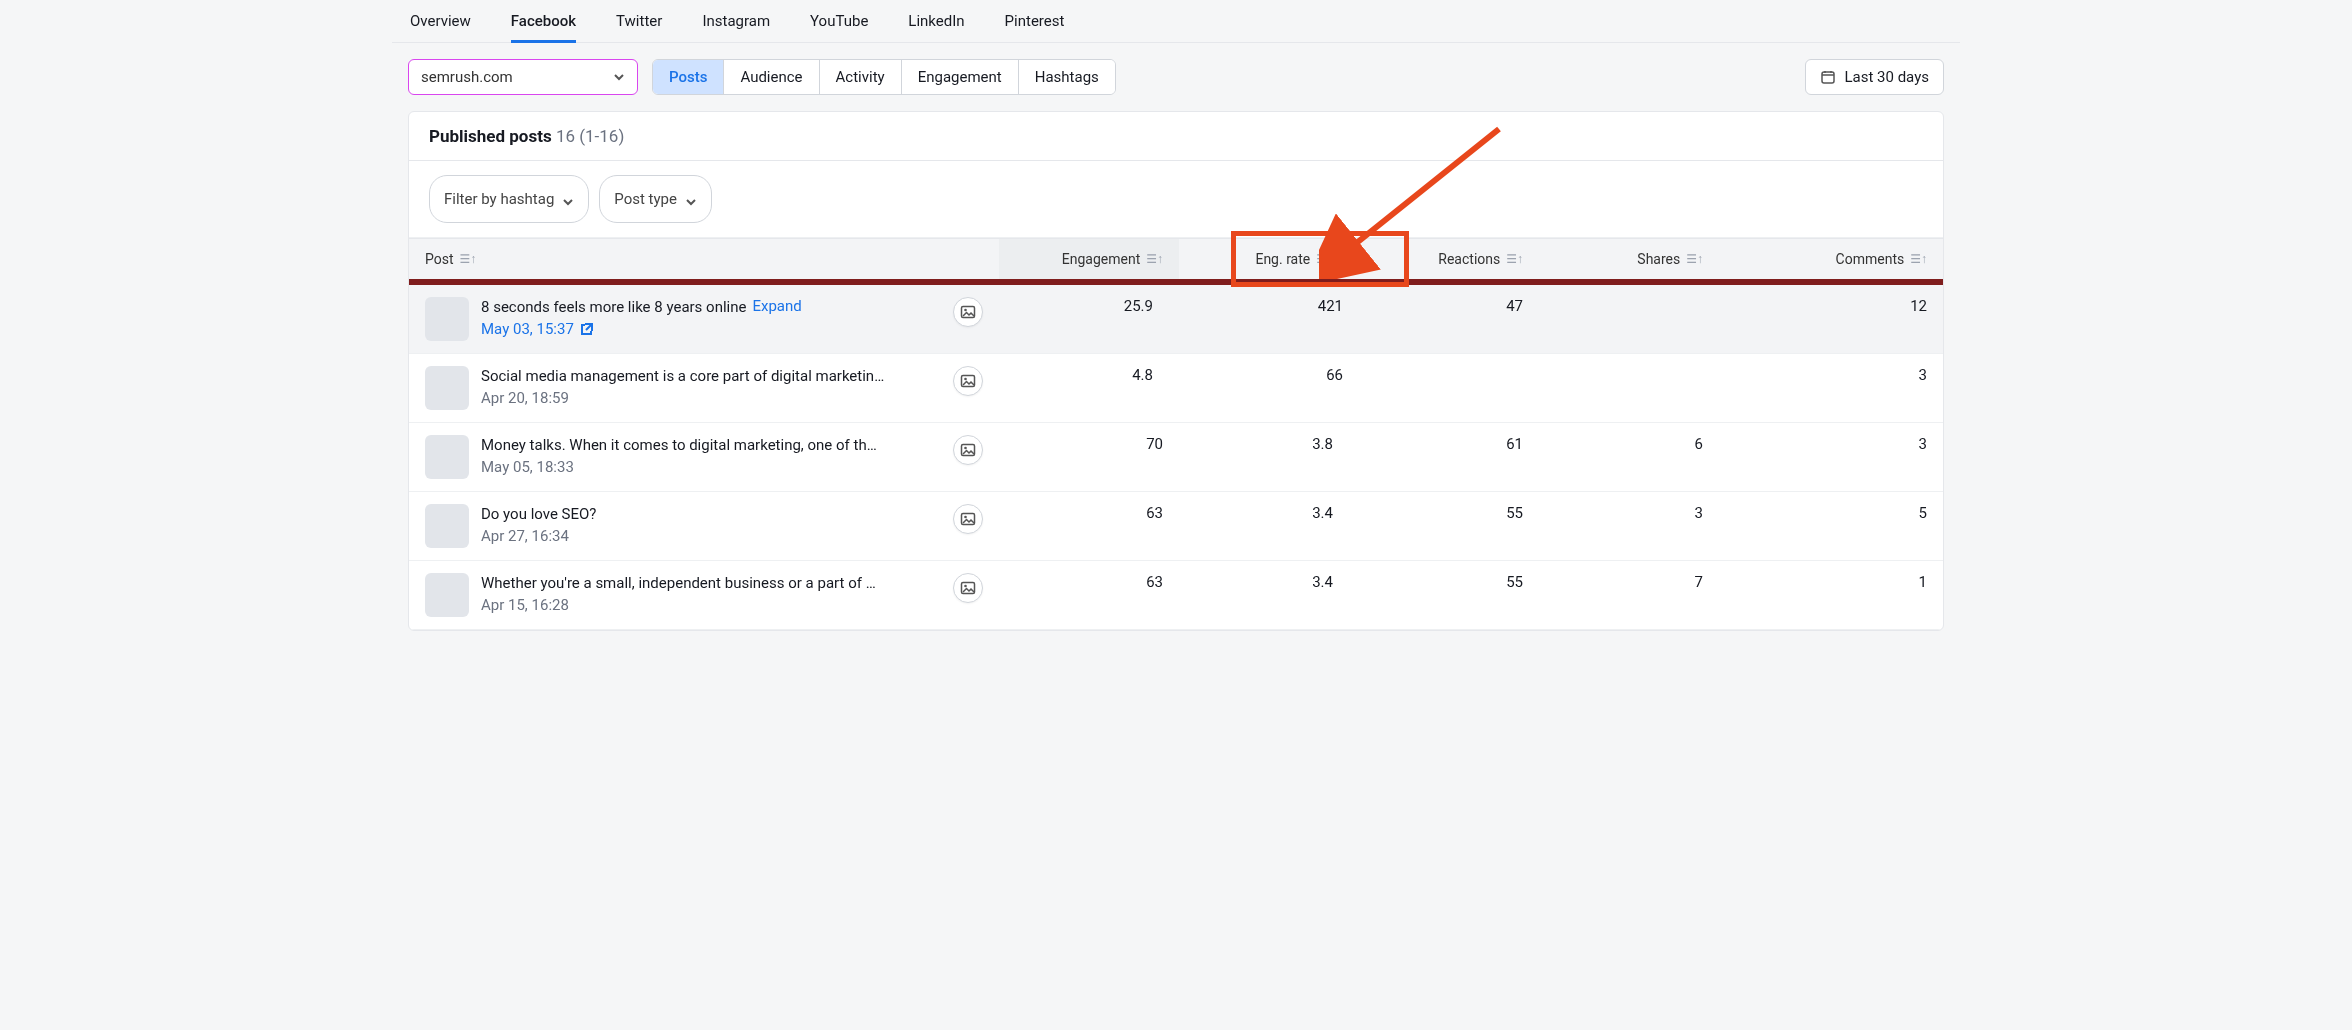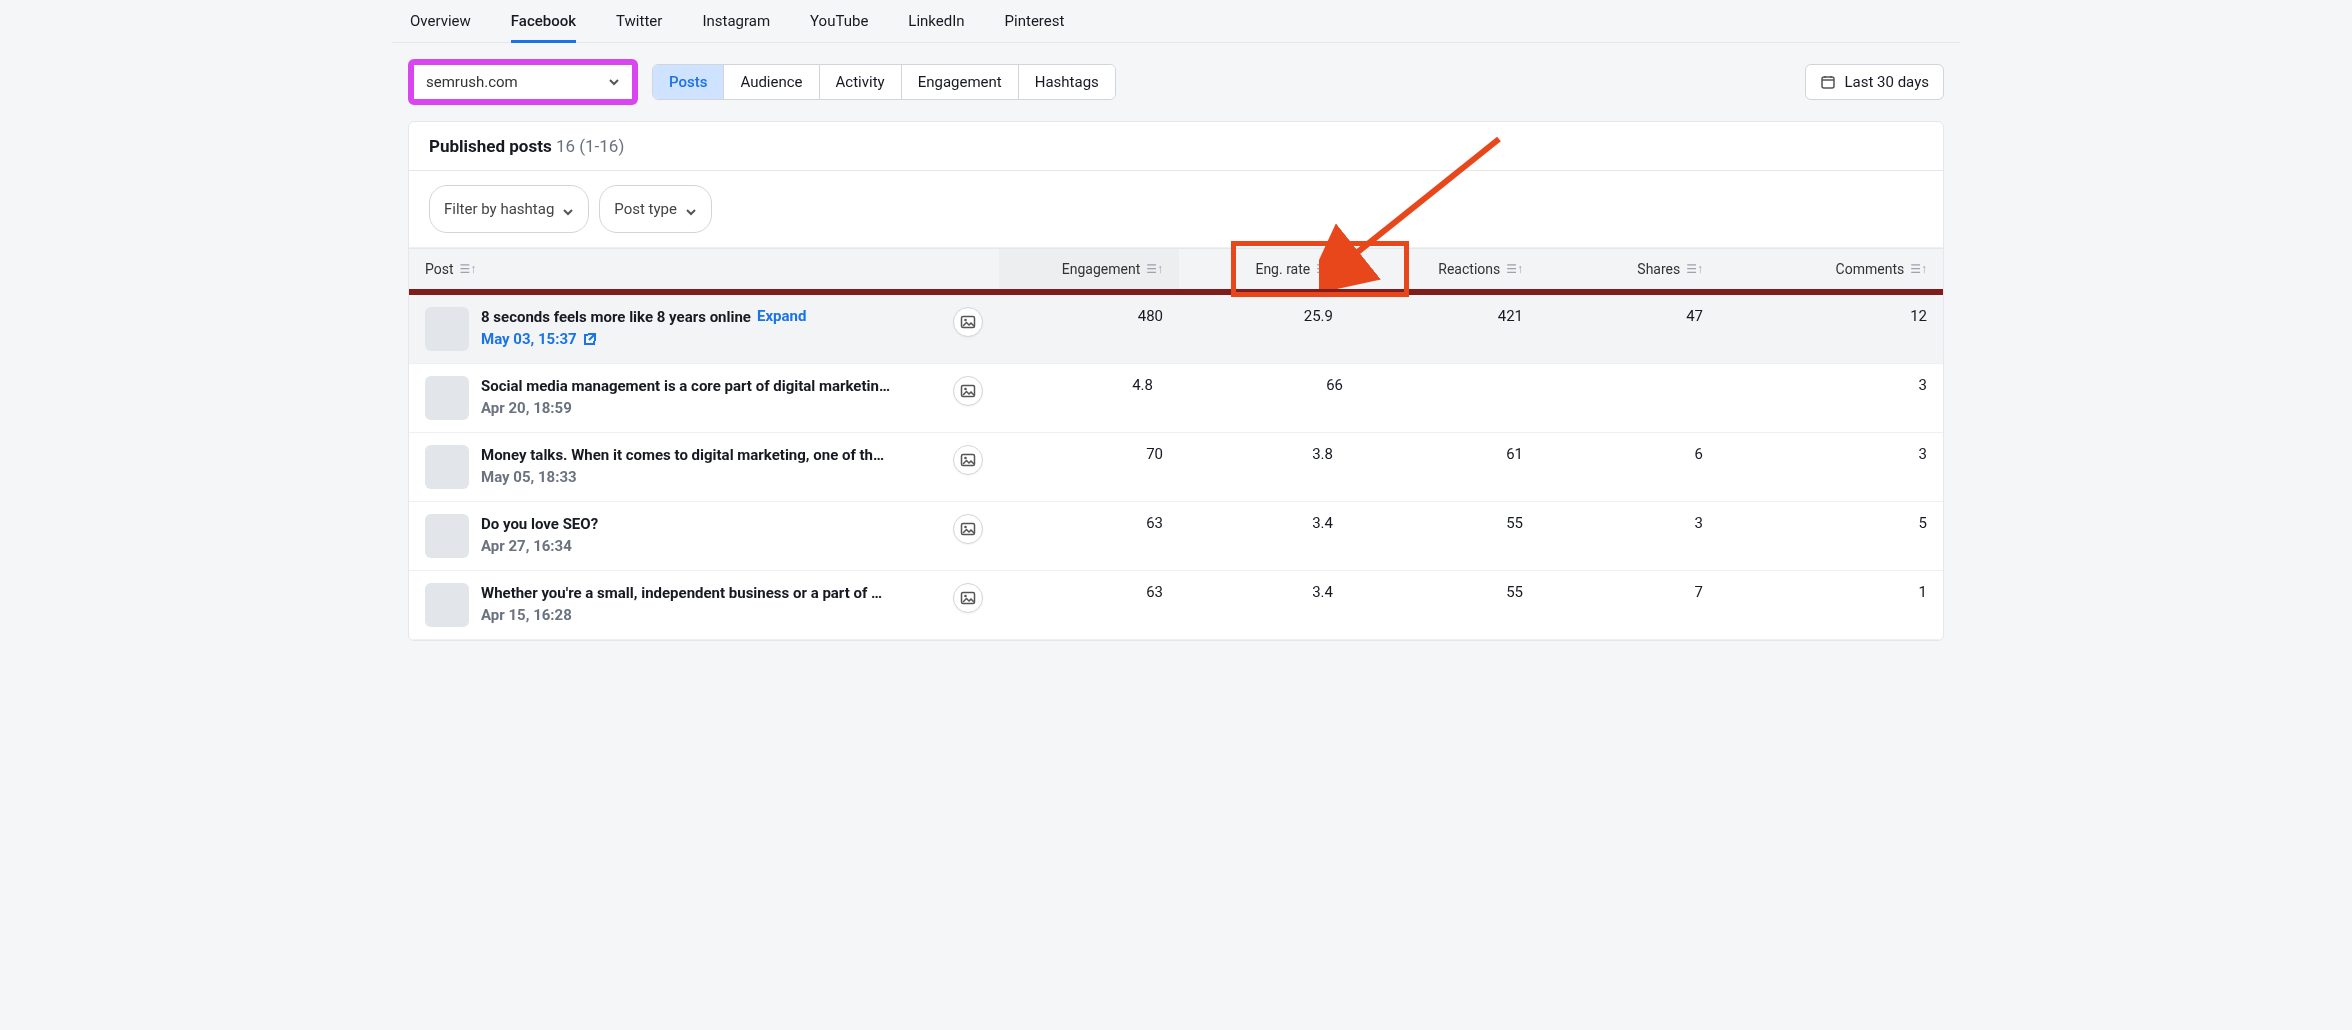--- a/index.html
+++ b/index.html
@@ -5,21 +5,21 @@
   * { box-sizing: border-box; margin: 0; padding: 0; font-family: -apple-system, BlinkMacSystemFont, "Segoe UI", Roboto, Helvetica, Arial, sans-serif; }
   body { background: #f5f6f7; color: #171a22; font-size: 14px; }
   .page { width: 1568px; margin: 0 auto; }
 
   .tabs-bar { display: flex; gap: 40px; padding: 0 18px; border-bottom: 1px solid #e5e7eb; background: #f5f6f7; }
   .tab-item { padding: 12px 0; font-size: 15px; color: #171a22; cursor: pointer; position: relative; }
   .tab-item.active { color: #171a22; font-weight: 500; }
   .tab-item.active::after { content: ""; position: absolute; left: 0; right: 0; bottom: -1px; height: 3px; background: #1a73e8; }
 
   .controls-row { display: flex; align-items: center; padding: 16px; gap: 14px; }
-  .domain-dd { display: flex; align-items: center; background: #fff; border: 6px solid #d946ef; border-radius: 6px; padding: 8px 12px; min-width: 230px; justify-content: space-between; color: #333; cursor: pointer; font-size: 15px; }
+  .domain-dd { display: flex; align-items: center; background: #fff; border: 1px solid #d946ef; border-radius: 6px; padding: 8px 12px; min-width: 230px; justify-content: space-between; color: #333; cursor: pointer; font-size: 15px; }
   .seg-group { display: flex; border: 1px solid #d1d5db; border-radius: 6px; overflow: hidden; background: #fff; }
   .seg-btn { padding: 8px 16px; border-right: 1px solid #d1d5db; font-size: 15px; cursor: pointer; background: #fff; }
   .seg-btn:last-child { border-right: none; }
   .seg-btn.active { background: #cfe2ff; color: #1a73e8; font-weight: 500; }
   .spacer { flex: 1; }
   .date-btn { display: flex; align-items: center; gap: 8px; padding: 8px 14px; border: 1px solid #d1d5db; border-radius: 6px; background: #fff; cursor: pointer; font-size: 15px; }
 
   .panel { margin: 0 16px 20px 16px; background: #fff; border-radius: 6px; border: 1px solid #e5e7eb; overflow: hidden; }
   .panel-header { padding: 14px 20px; font-size: 17px; border-bottom: 1px solid #e5e7eb; }
   .panel-header b { font-weight: 700; }
@@ -40,21 +40,21 @@
   .col-share{ flex: 0 0 180px; }
   .col-comm { flex: 1 1 auto; }
 
   .highlight-box { position: absolute; border: 5px solid #e8471c; left: 822px; top: -8px; width: 178px; height: 56px; pointer-events:none; }
 
   .tbody .row { display: flex; border-bottom: 1px solid #eef0f2; font-size: 15px; }
   .tbody .row.hover { background: #f3f4f6; }
   .td { padding: 12px 16px; display: flex; align-items: flex-start; justify-content: flex-end; }
   .td.post-cell { justify-content: flex-start; gap: 12px; }
   .thumb { width: 44px; height: 44px; border-radius: 6px; background: #e2e5ea; flex-shrink:0; display:flex; align-items:center; justify-content:center; font-size:20px; color:#9ca3af; }
-  .post-text { flex:1; min-width:0;font-weight:bold; }
+  .post-text { flex:1; min-width:0; }
   .post-title { color: #171a22; white-space: nowrap; overflow: hidden; text-overflow: ellipsis; max-width: 420px; display:inline-block; vertical-align:middle;}
   .post-date { color: #6b7280; margin-top: 4px; }
   .expand-link { color: #1a73e8; margin-left: 6px; cursor:pointer; }
   .date-link { color: #1a73e8; cursor:pointer; display:inline-flex; align-items:center; gap:6px; }
   .type-badge { width: 30px; height: 30px; border-radius: 50%; background:#fff; border:1px solid #d1d5db; display:flex; align-items:center; justify-content:center; margin-left:auto; flex-shrink:0; color:#555; box-shadow:0 1px 2px rgba(0,0,0,.05);}
   .num { font-variant-numeric: tabular-nums; color:#171a22; }
 
   .arrow-annot { position: absolute; pointer-events:none; }
 
   svg { display:block; }
@@ -181,23 +181,20 @@
                   </span></span></div>
             </div>
             <div class="type-badge">
               <svg width="16" height="16" viewBox="0 0 16 16">
                 <rect x="1.5" y="2.5" width="13" height="11" rx="1.5" fill="none" stroke="#555" stroke-width="1.5"></rect>
                 <circle cx="5.5" cy="6" r="1.3" fill="#555"></circle>
                 <path d="M3 12l3.5-3.5 2.5 2.5 2-2L14 12" fill="none" stroke="#555" stroke-width="1.5"></path>
               </svg>
             </div>
           </div>
-          <div class="td col-eng">
-            <span class="num">480</span>
-          </div>
           <div class="td col-rate">
             <span class="num">25.9</span>
           </div>
           <div class="td col-react">
             <span class="num">421</span>
           </div>
           <div class="td col-share">
             <span class="num">47</span>
           </div>
           <div class="td col-comm">

